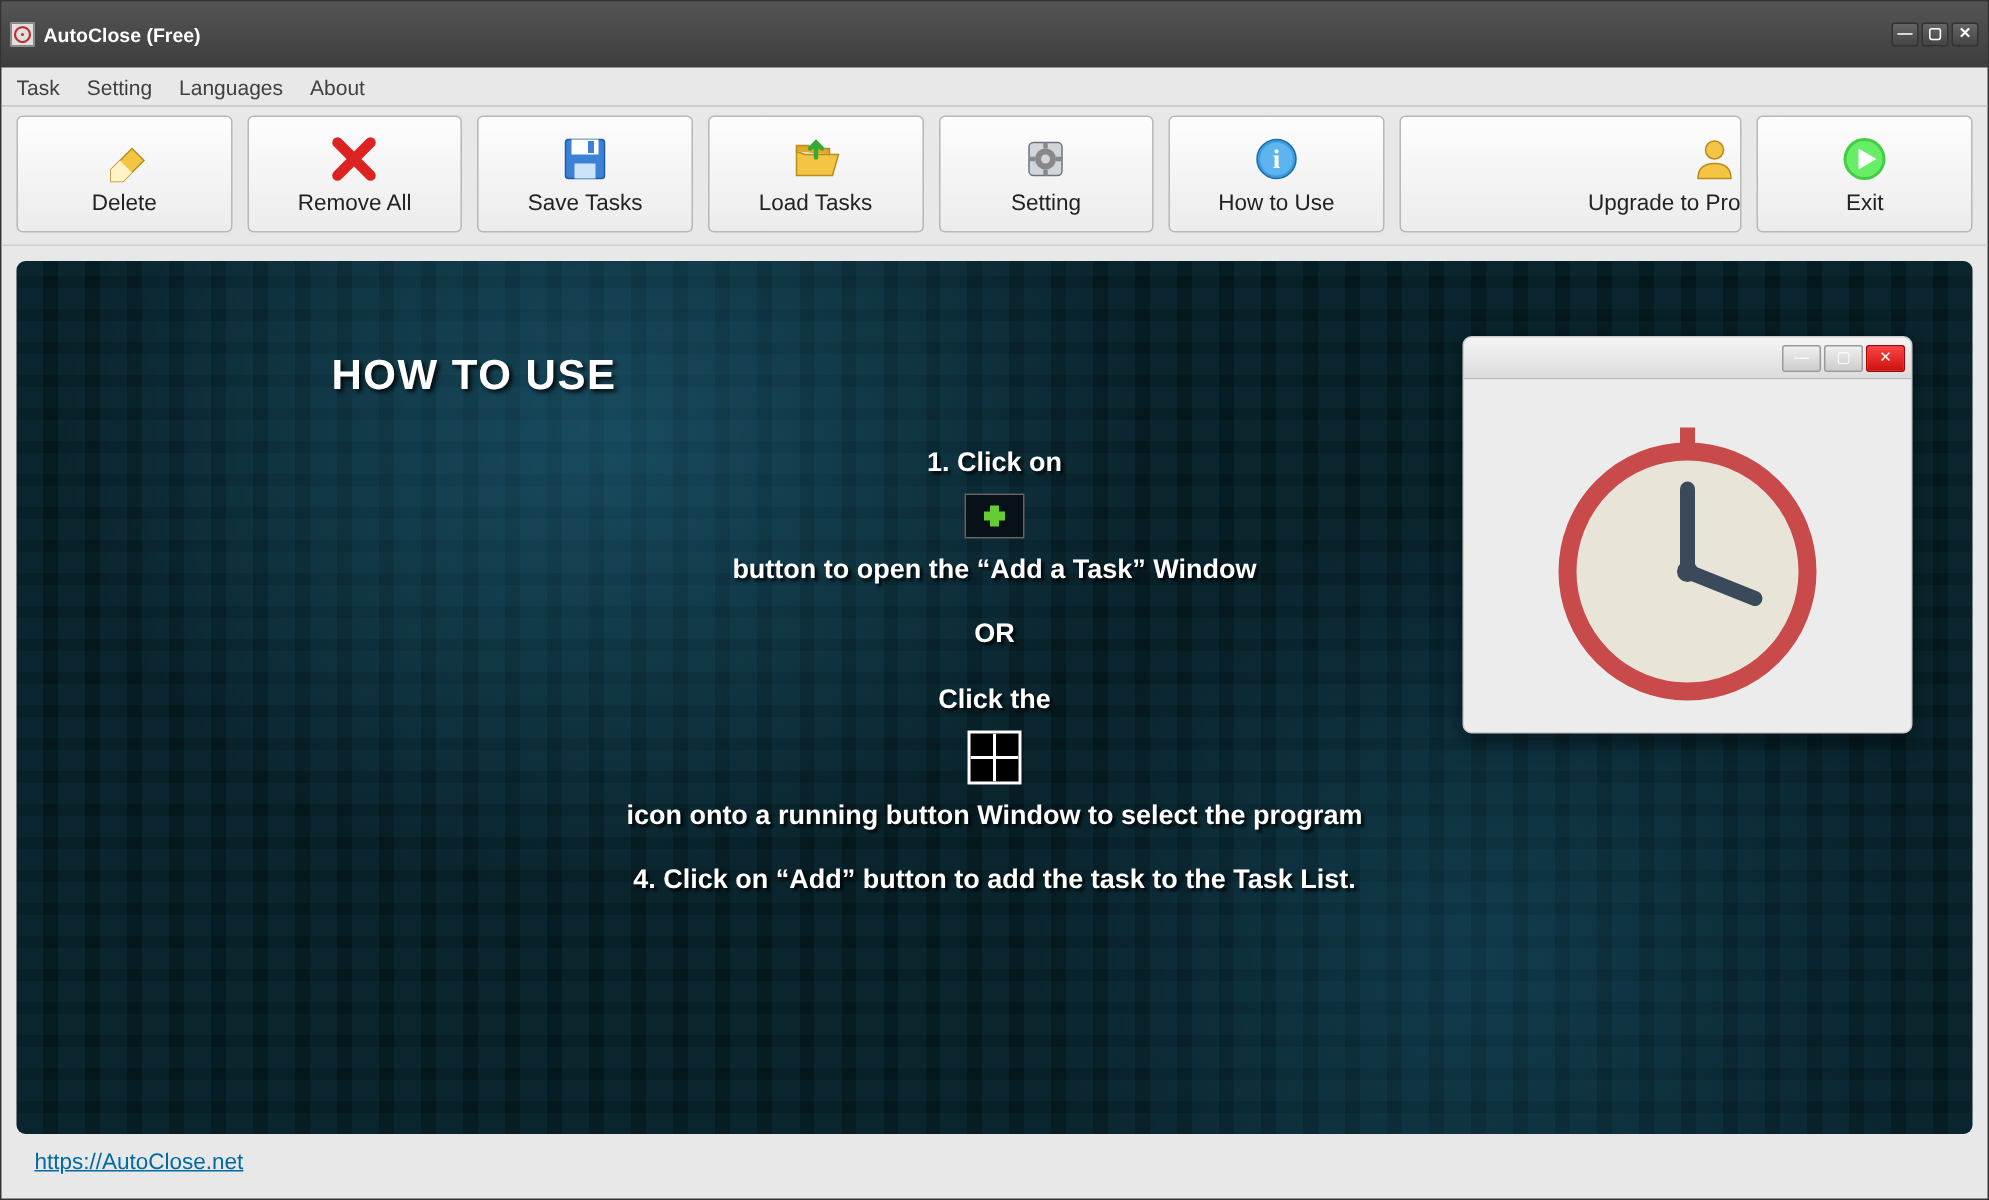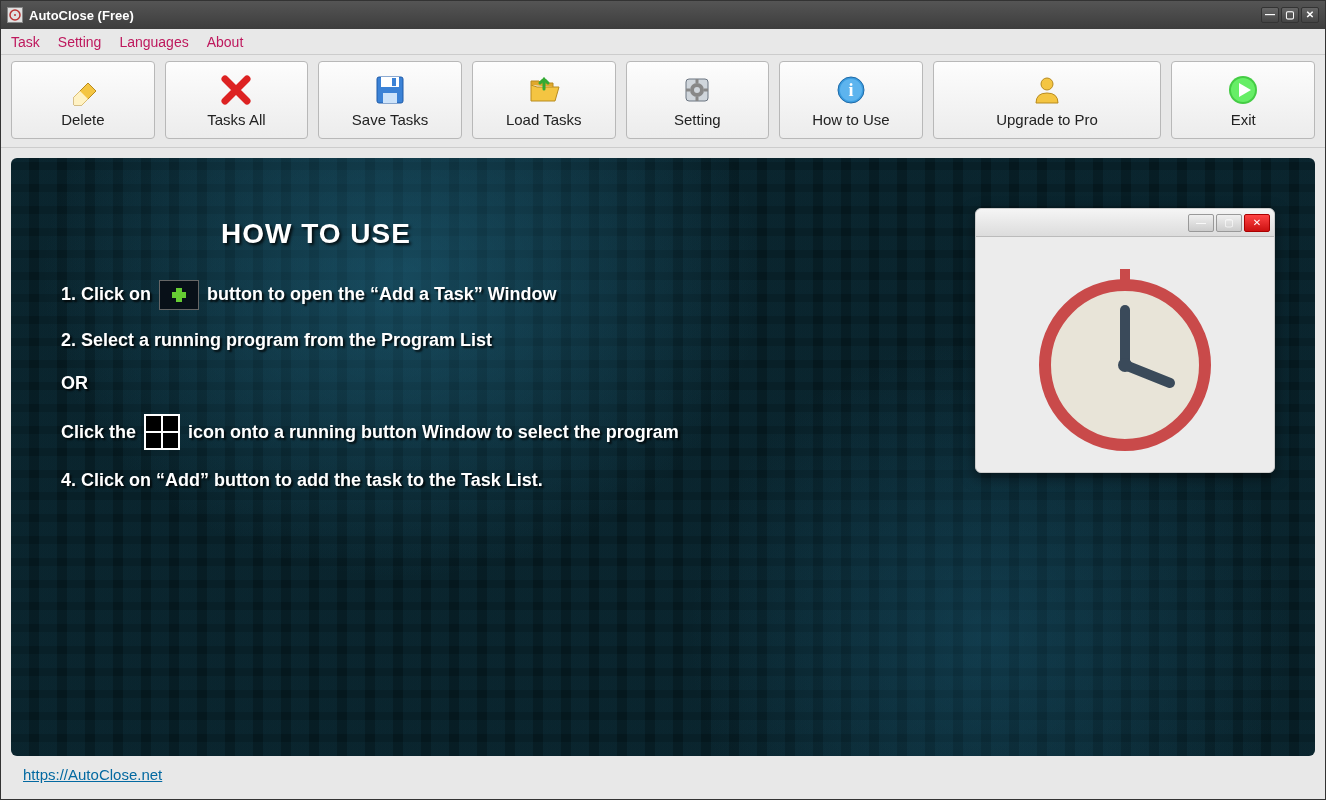--- a/index.html
+++ b/index.html
@@ -12,21 +12,21 @@
 }
 .window {
   width: 1326px;
   height: 800px;
   background: #4a4a4a;
   border: 1px solid #333;
   display: flex;
   flex-direction: column;
 }
 .titlebar {
-  height: 28px;
+  height: 44px;
   background: linear-gradient(to bottom, #555, #3d3d3d);
   display: flex;
   align-items: center;
   padding: 0 6px;
   color: #fff;
   font-size: 13px;
   font-weight: bold;
 }
 .titlebar-icon {
   width: 16px; height: 16px;
@@ -54,21 +54,21 @@
   cursor: pointer;
 }
 .menubar {
   height: 26px;
   background: #e8e8e8;
   display: flex;
   align-items: center;
   padding: 0 10px;
   gap: 18px;
   font-size: 14px;
-  color: #be185d;
+  color: #404040;
   border-bottom: 1px solid #ccc;
 }
 .menubar span { cursor: pointer; }
 .toolbar {
   background: #e8e8e8;
   padding: 6px 10px 8px;
   display: flex;
   gap: 10px;
   border-bottom: 1px solid #ccc;
 }
@@ -79,21 +79,21 @@
   border: 1px solid #b8b8b8;
   border-radius: 4px;
   display: flex;
   flex-direction: column;
   align-items: center;
   justify-content: center;
   cursor: pointer;
   font-size: 15px;
   color: #222;
 }
-.tool-btn.wide { flex: 1.6; }
+.tool-btn.wide { flex: 1.6; align-items: flex-end; }
 .tool-icon { width: 34px; height: 34px; margin-bottom: 4px; }
 .content-wrap {
   flex: 1;
   background: #e8e8e8;
   padding: 10px;
   display: flex;
   flex-direction: column;
 }
 .hero {
   flex: 1;
@@ -125,21 +125,21 @@
   text-shadow: 2px 2px 3px rgba(0,0,0,0.8);
 }
 .steps {
   position: relative;
   z-index: 2;
   font-size: 18px;
   font-weight: bold;
   line-height: 1.4;
   text-shadow: 2px 2px 2px rgba(0,0,0,0.8);
 }
-.step { margin: 18px 0; display: flex; align-items: center; flex-wrap: wrap; gap: 8px; }
+.step { margin: 18px 0; display: flex; align-items: center; flex-wrap: wrap; gap: 8px; flex-direction: column; }
 .inline-icon {
   display: inline-flex;
   width: 40px; height: 30px;
   align-items: center;
   justify-content: center;
   vertical-align: middle;
 }
 .inline-icon.add {
   background: #081018;
   border: 1px solid #666;
@@ -234,21 +234,21 @@
           </svg>
       </span>
       <span>Delete</span>
     </div>
     <div class="tool-btn">
       <span class="tool-icon">
         <svg width="34" height="34" viewBox="0 0 34 34">
             <path d="M6 6 L28 28 M28 6 L6 28" stroke="#d22" stroke-width="7" stroke-linecap="round"></path>
           </svg>
       </span>
-      <span>Tasks All</span>
+      <span>Remove All</span>
     </div>
     <div class="tool-btn">
       <span class="tool-icon">
         <svg width="34" height="34" viewBox="0 0 34 34">
             <rect x="4" y="4" width="26" height="26" rx="2" fill="#3b82d6" stroke="#1e5aa8"></rect>
             <rect x="8" y="4" width="18" height="10" fill="#fff"></rect>
             <rect x="10" y="20" width="14" height="10" fill="#cde3fa"></rect>
             <rect x="19" y="5" width="4" height="8" fill="#3b82d6"></rect>
           </svg>
       </span>
@@ -318,21 +318,20 @@
         <div class="step">
           <span>1. Click on</span>
           <span class="inline-icon add">
             <svg width="26" height="22" viewBox="0 0 26 22">
                 <rect x="10" y="4" width="6" height="14" fill="#6c3"></rect>
                 <rect x="6" y="8" width="14" height="6" fill="#6c3"></rect>
               </svg>
           </span>
           <span>button to open the “Add a Task” Window</span>
         </div>
-        <div class="step">2. Select a running program from the Program List</div>
         <div class="step">OR</div>
         <div class="step">
           <span>Click the</span>
           <span class="inline-icon crosshair">
             <svg width="32" height="32" viewBox="0 0 32 32">
                 <line x1="16" y1="0" x2="16" y2="32" stroke="#fff" stroke-width="2"></line>
                 <line x1="0" y1="16" x2="32" y2="16" stroke="#fff" stroke-width="2"></line>
               </svg>
           </span>
           <span>icon onto a running button Window to select the program</span>

